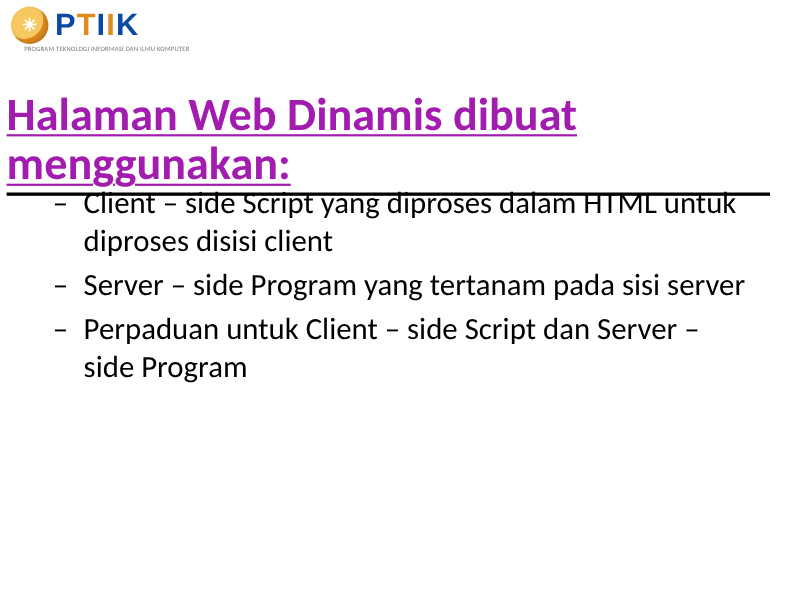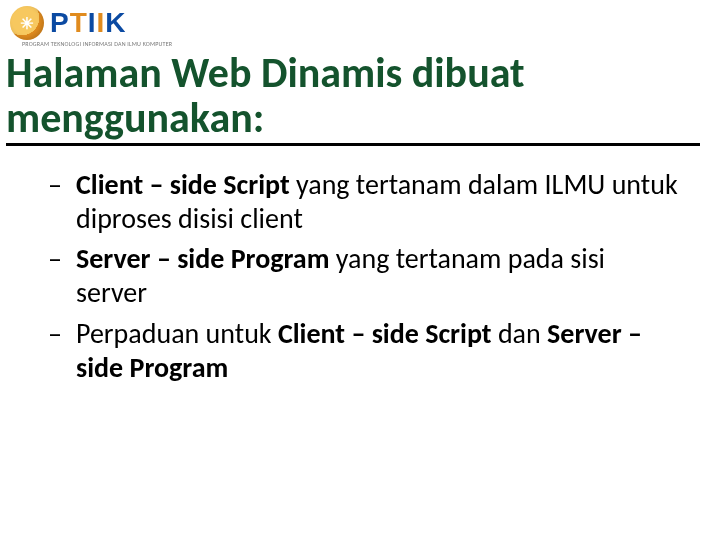--- a/index.html
+++ b/index.html
@@ -30,31 +30,32 @@
     font-size: 6px; color: #777; letter-spacing: .2px;
     max-width: 200px; white-space: nowrap; margin-left: 12px;
   }
 
   .title-wrap {
     position: absolute; top: 50px; left: 6px; right: 20px;
     border-bottom: 3px solid #000; padding-bottom: 2px;
   }
   .title {
     font-size: 42px; line-height: 1.08; font-weight: 700;
-    text-decoration-thickness: 2px; text-underline-offset: 4px;
-    color: #14532d;
+    text-decoration: underline; text-decoration-thickness: 2px; text-underline-offset: 4px;
+    color: #a21caf;
+    margin-top: 32px;
   }
 
   .body {
     position: absolute; top: 168px; left: 48px; right: 40px;
     font-size: 28px; line-height: 1.22; color: #000;
   }
   .item { position: relative; padding-left: 28px; margin-bottom: 6px; }
   .item .dash { position: absolute; left: 0; top: 0; }
-  .b { font-weight: 700; }
+  .b { font-weight: 400; }
 </style>
 </head>
 <body>
 
 <div class="slide">
 
   <div class="logo">
     <div class="logo-mark">
       <span>✳</span>
     </div>
@@ -64,21 +65,21 @@
   </div>
   <div class="logo-sub">PROGRAM TEKNOLOGI INFORMASI DAN ILMU KOMPUTER</div>
 
   <div class="title-wrap">
     <div class="title">Halaman Web Dinamis dibuat menggunakan:</div>
   </div>
 
   <div class="body">
     <div class="item">
       <span class="dash">–</span>
-      <span class="b">Client – side Script</span><span> yang tertanam dalam ILMU untuk diproses disisi client</span>
+      <span class="b">Client – side Script</span><span> yang diproses dalam HTML untuk diproses disisi client</span>
     </div>
     <div class="item">
       <span class="dash">–</span>
       <span class="b">Server – side Program</span><span> yang tertanam pada sisi server</span>
     </div>
     <div class="item">
       <span class="dash">–</span>
       <span>Perpaduan untuk </span><span class="b">Client – side Script</span><span>  dan </span><span class="b">Server – side Program</span>
     </div>
   </div>

